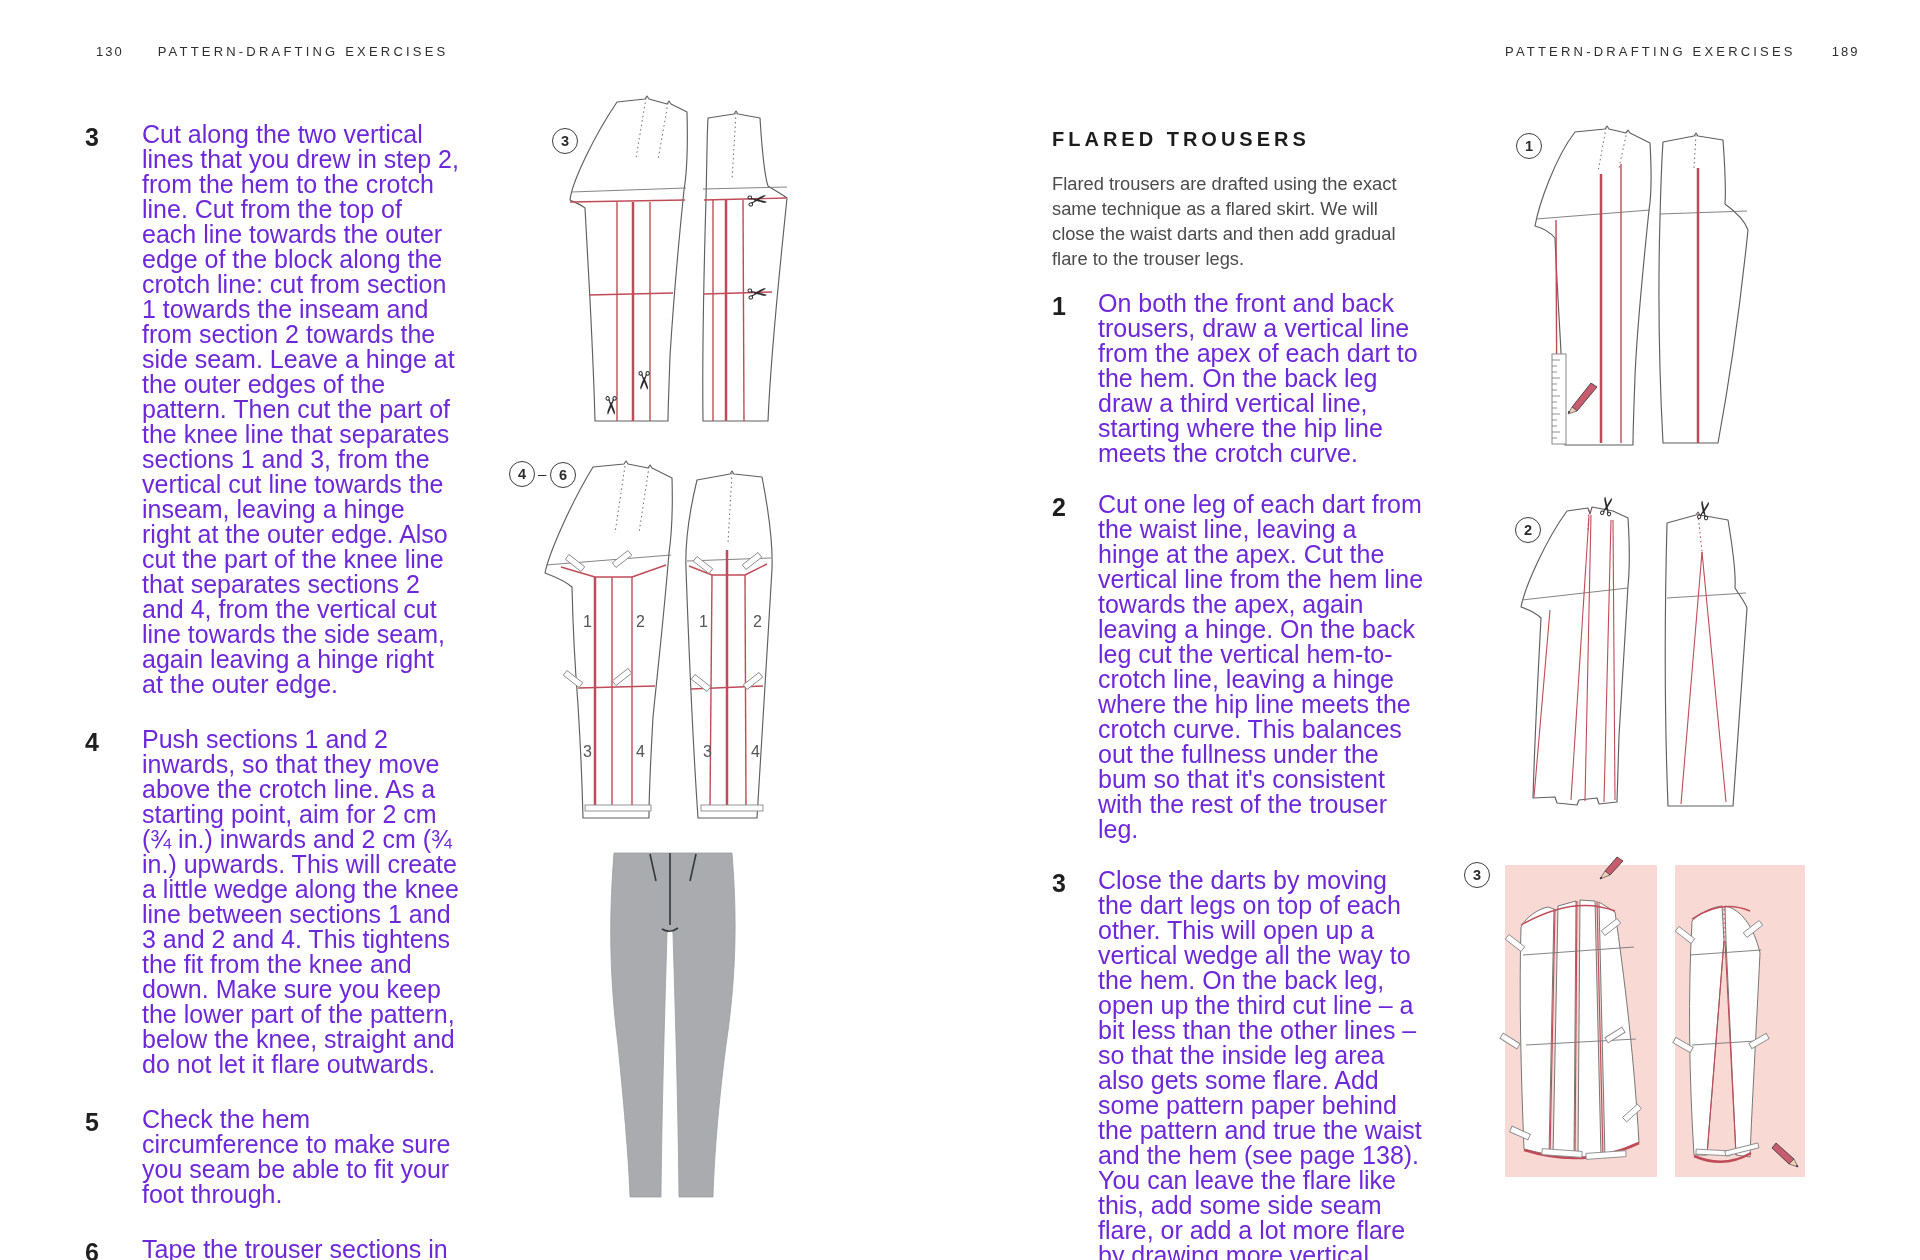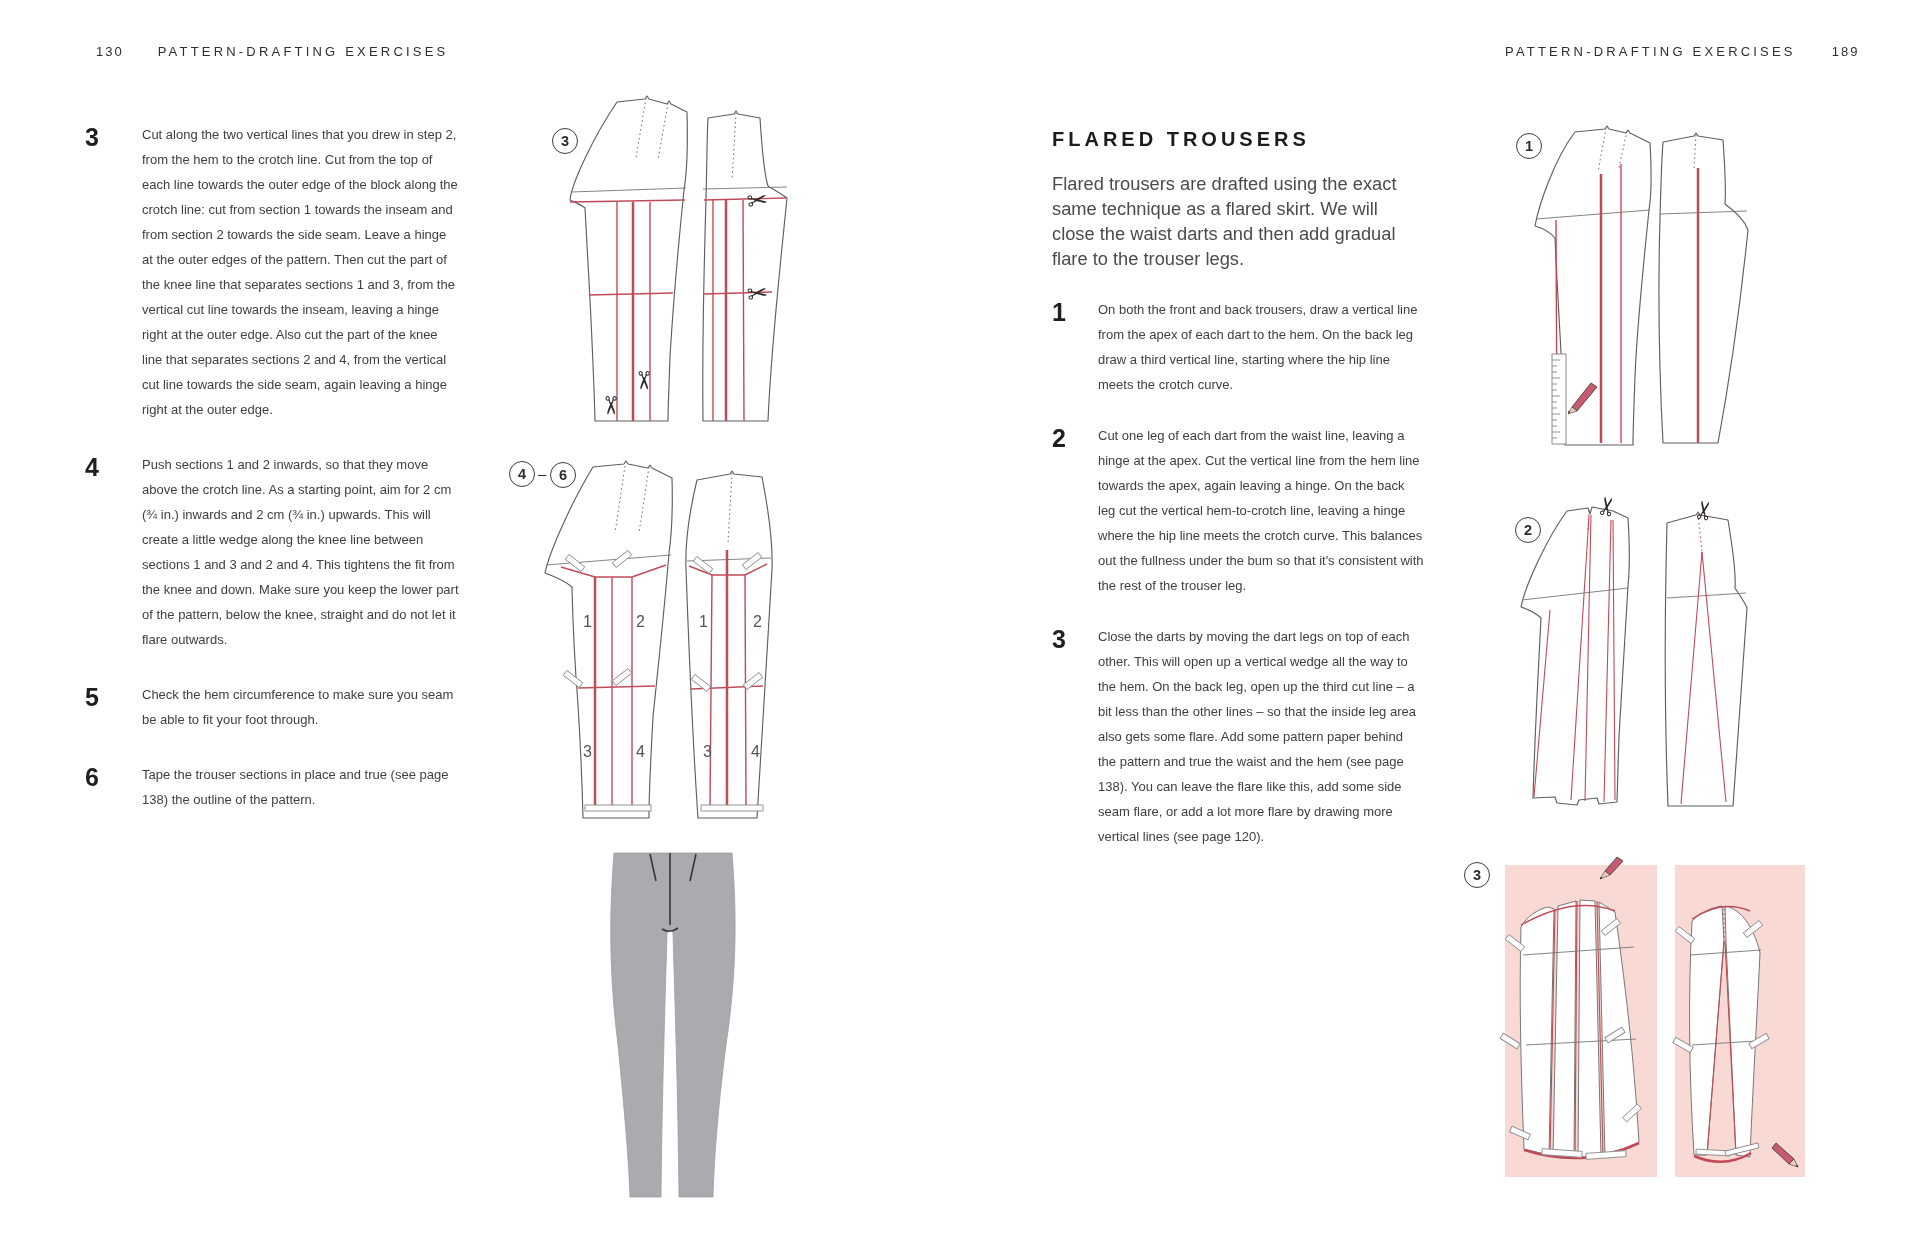--- a/index.html
+++ b/index.html
@@ -14,23 +14,23 @@
   #head-left .pgnum{margin-right:34px;}
   #head-right .pgnum{margin-left:36px;}
 
   
   .textcol{position:absolute;}
   #col-left{left:85px;top:122px;width:375px;}
   #col-right{left:1052px;top:128px;width:372px;}
   .step{display:grid;grid-template-columns:57px 1fr;margin-bottom:30px;}
   #col-right .step{grid-template-columns:46px 1fr;margin-bottom:26px;}
   .step-num{font-size:25px;font-weight:700;color:#1f1f1f;line-height:1;padding-top:3px;}
-  .step-text{font-size:13px;line-height:25px;color:#404040;}
+  .step-text{font-size:25px;line-height:25px;color:#6d28d9;}
   .page-title{font-size:20px;font-weight:600;letter-spacing:4px;color:#1c1c1c;margin:0 0 20px 0;white-space:nowrap;}
-  .intro{font-size:18.3px;line-height:25px;color:#4b4b4b;margin-bottom:26px;}
+  .intro{font-size:18.3px;line-height:25px;color:#4b4b4b;margin-bottom:20px;}
 
   
   .figlabel{position:absolute;width:24px;height:24px;border:1.4px solid #3d3d3d;border-radius:50%;
             background:#fff;display:flex;align-items:center;justify-content:center;
             font-size:14.5px;font-weight:600;color:#2c2c2c;}
   .figdash{position:absolute;font-size:15px;color:#2c2c2c;}
 
   
   svg{position:absolute;overflow:visible;}
   .ol{fill:#ffffff;stroke:#5f5f5f;stroke-width:1.15;stroke-linejoin:round;}

